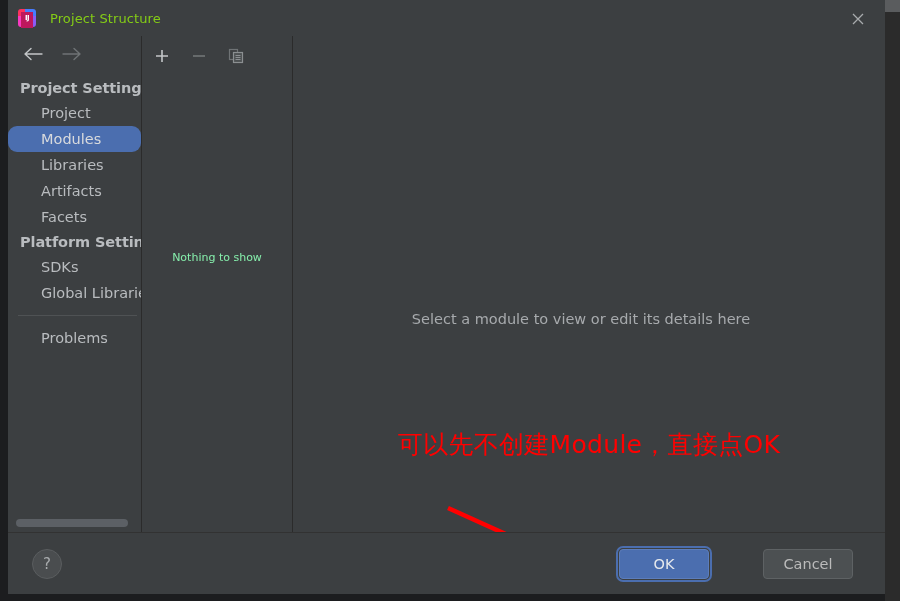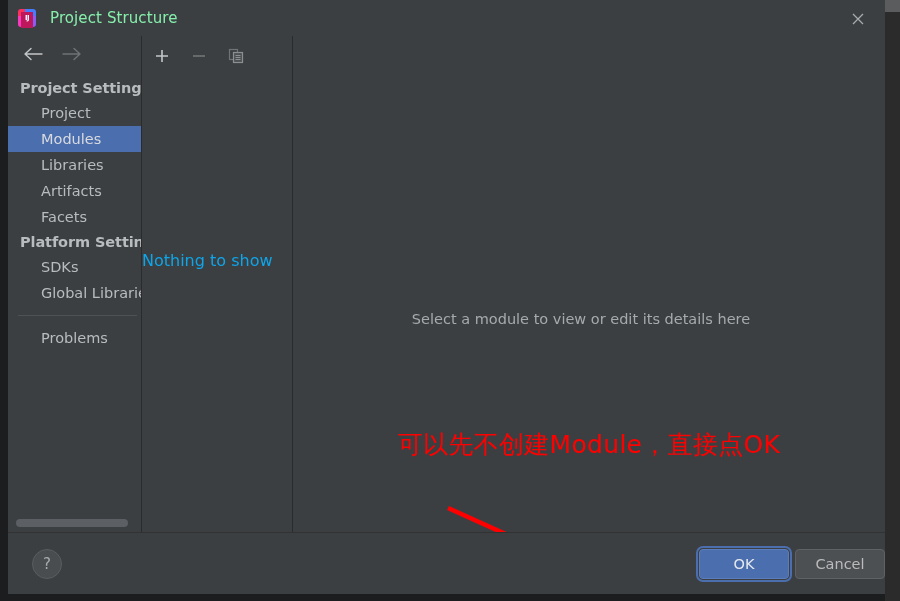--- a/index.html
+++ b/index.html
@@ -76,22 +76,22 @@
     color: #ffffff;
     font-size: 7px;
     font-weight: bold;
     line-height: 12px;
     text-align: center;
     font-family: "DejaVu Sans", sans-serif;
     letter-spacing: -0.5px;
   }
   .title-text {
     margin-left: 14px;
-    color: #86efac;
-    font-size: 15px;
+    color: #84cc16;
+    font-size: 13px;
     letter-spacing: 0.1px;
   }
   .close-btn {
     position: absolute;
     right: 14px;
     top: 6px;
     width: 26px;
     height: 26px;
     display: flex;
     align-items: center;
@@ -147,20 +147,21 @@
   .nav-item {
     color: #b9bcbf;
     font-size: 14.5px;
     padding: 5px 0 5px 33px;
     white-space: nowrap;
     cursor: pointer;
   }
   .nav-item.selected {
     background: #4b6eaf;
     color: #d8dadd;
+    border-radius: 9px;
   }
   .nav-sep {
     height: 1px;
     background: #4f5254;
     margin: 9px 4px 9px 10px;
   }
   .sb-hscroll {
     position: absolute;
     left: 8px;
     bottom: 5px;
@@ -198,22 +199,23 @@
     width: 20px; height: 20px;
     display: flex;
     align-items: center;
     justify-content: center;
     cursor: pointer;
   }
   .nothing-to-show {
     position: absolute;
     left: 0; right: 0;
     top: 215px;
-    color: #0ea5e9;
-    font-size: 16px;
+    text-align: center;
+    color: #86efac;
+    font-size: 11px;
   }
 
   
   .content {
     flex: 1 1 auto;
     background: #3c3f41;
     position: relative;
   }
   .content-hint {
     position: absolute;
@@ -262,23 +264,23 @@
     border: 1px solid #5a5d5f;
     color: #a9acae;
     font-size: 15px;
     display: flex;
     align-items: center;
     justify-content: center;
     cursor: pointer;
   }
   .btn-group {
     position: absolute;
-    right: 0;
-    display: flex;
-    gap: 6px;
+    right: 32px;
+    display: flex;
+    gap: 18px;
   }
   .btn {
     min-width: 90px;
     height: 30px;
     border-radius: 4px;
     font-size: 14.5px;
     display: flex;
     align-items: center;
     justify-content: center;
     cursor: pointer;
@@ -288,20 +290,21 @@
     background: #4b6eaf;
     color: #e6e9ed;
     border: 1px solid #5c7dbb;
     outline: 2px solid #4b6eaf;
     outline-offset: 1px;
   }
   .btn-normal {
     background: #4c5052;
     color: #bbbbbb;
     border: 1px solid #5e6264;
+    margin-left: 36px;
   }
   .btn-disabled {
     background: #3c3f41;
     color: #777a7c;
     border: 1px solid #56595b;
   }
   .dlg-bottom-edge {
     position: absolute;
     left: 8px;
     top: 594px;

